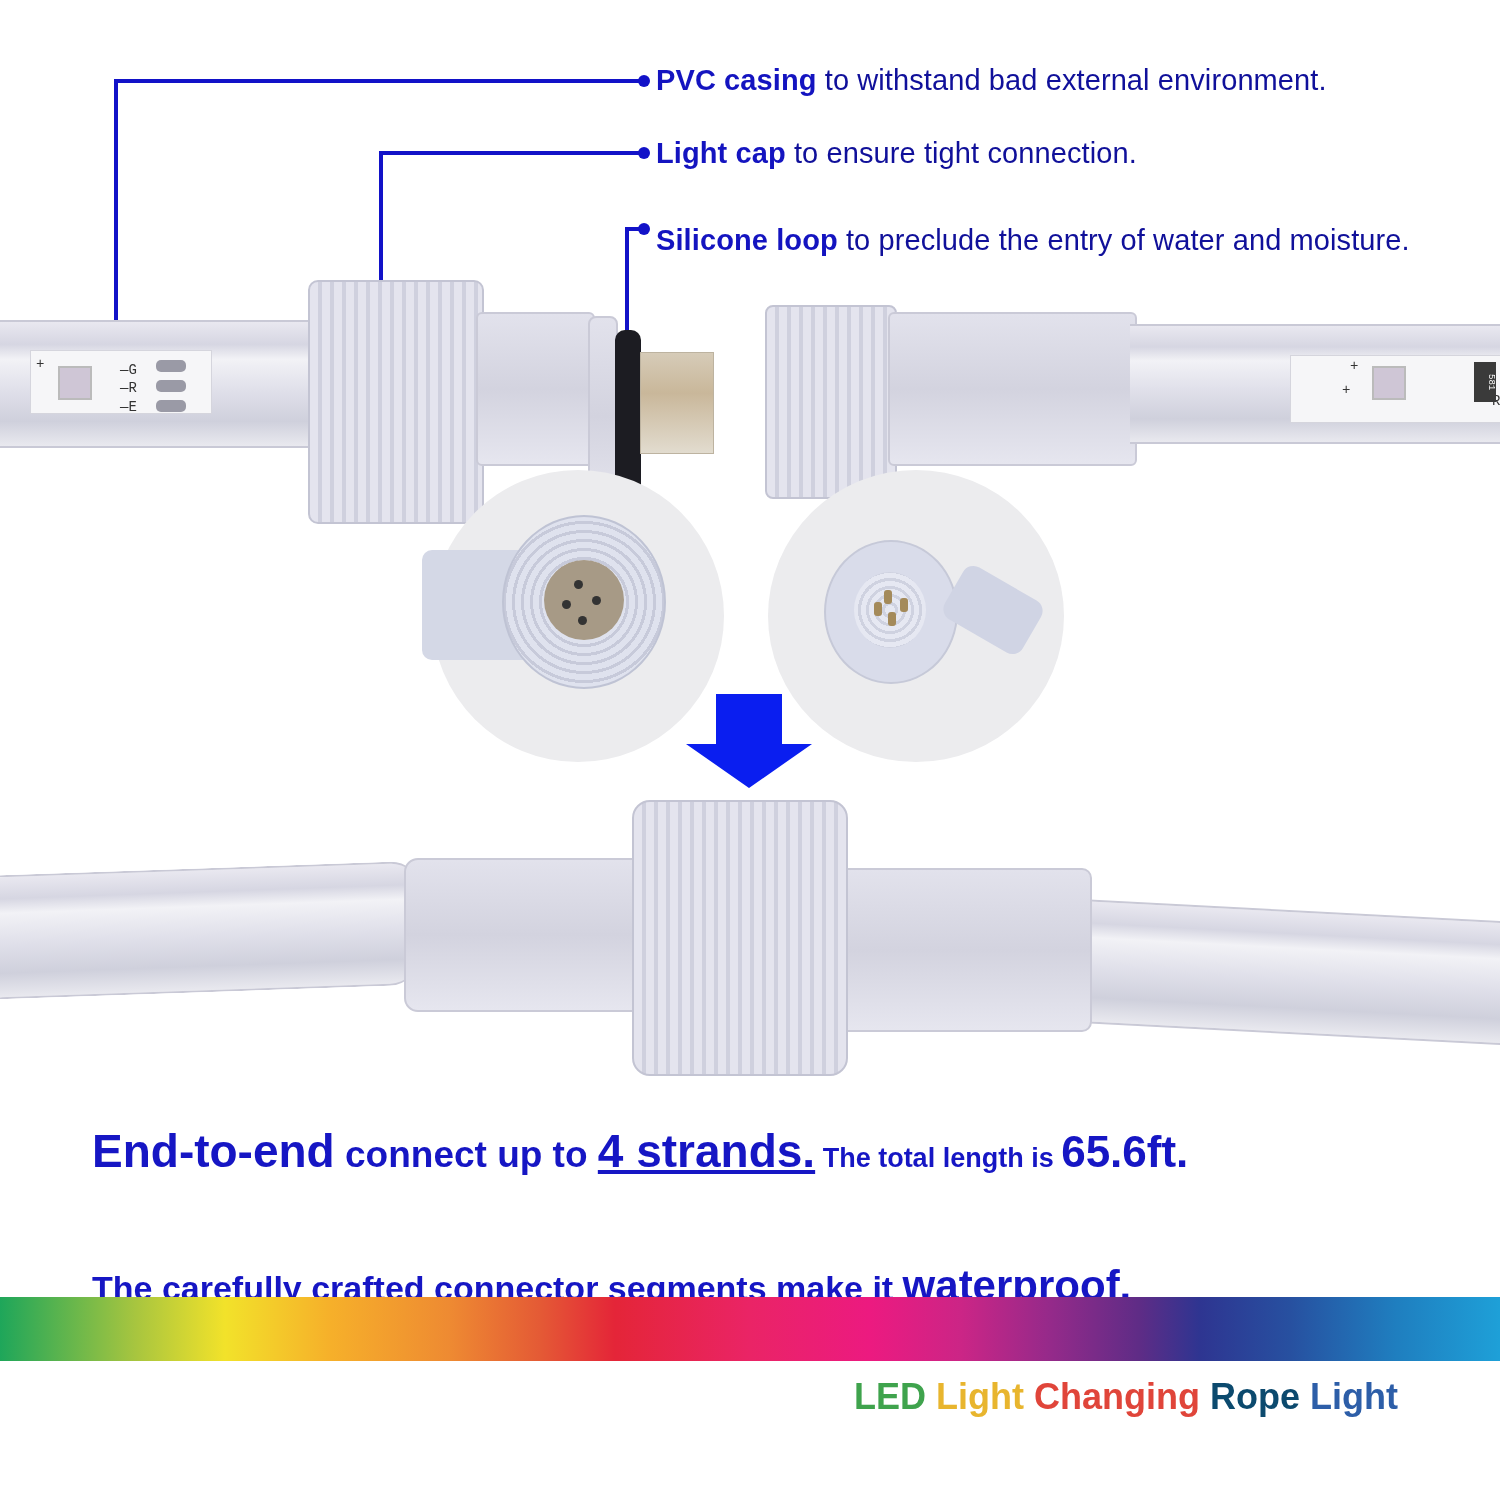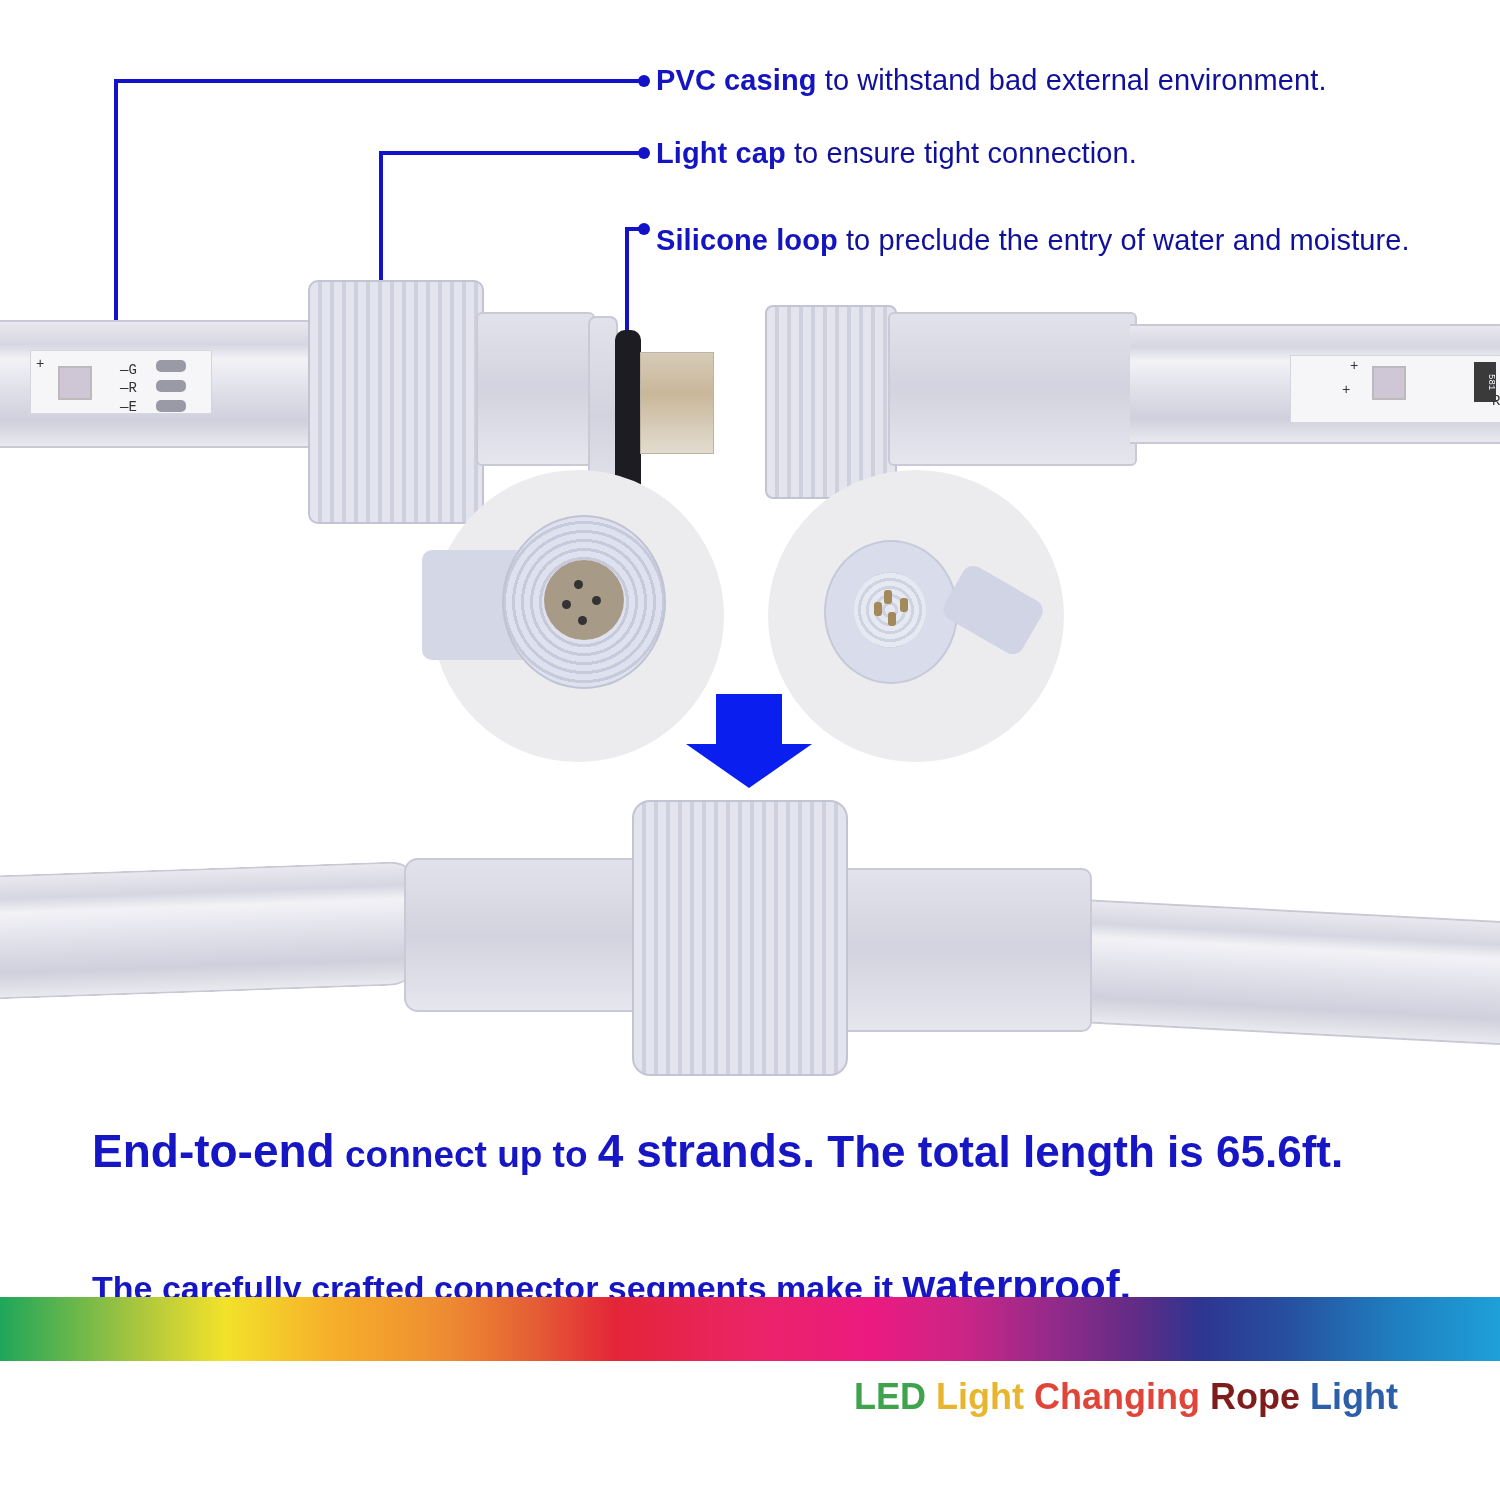--- a/index.html
+++ b/index.html
@@ -112,23 +112,23 @@
 
 <div>
   <div class="rope" style="left:0;top:868px;width:420px;height:120px;border-radius:0 30px 30px 0;transform:skewY(-2deg);"></div>
   <div class="rope" style="left:1080px;top:910px;width:420px;height:120px;transform:skewY(3deg);"></div>
   <div class="sleeve" style="left:404px;top:858px;width:250px;height:150px;border-radius:14px;"></div>
   <div class="sleeve" style="left:838px;top:868px;width:250px;height:160px;border-radius:10px;"></div>
   <div class="nut" style="left:632px;top:800px;width:212px;height:272px;border-radius:18px;"></div>
 </div>
 
 <div class="big-line" style="top:1124px;">
-  <span style="font-size:46px;">End-to-end</span><span style="font-size:37px;"> connect up to </span><span style="font-size:46px;">4 strands.</span><span style="font-size:44px;"> The total length is </span><span style="font-size:44px;">65.6ft.</span>
+  <span style="font-size:46px;">End-to-end</span><span style="font-size:37px;"> connect up to </span><span style="font-size:46px;text-decoration:underline;">4 strands.</span><span style="font-size:27px;"> The total length is </span><span style="font-size:44px;">65.6ft.</span>
 </div>
 <div class="big-line" style="top:1216px;margin-top:46px;">
   <span style="font-size:34px;">The carefully crafted connector segments make it </span><span style="font-size:42px;">waterproof.</span>
 </div>
 
 <div class="rainbow"></div>
 
 <div class="tagline">
-  <span id="tw0" style="color: rgb(63, 163, 77);">LED</span><span id="tw1" style="color: rgb(232, 181, 46);"> Light</span><span id="tw2" style="color: rgb(224, 69, 58);"> Changing</span><span id="tw3" style="color: #7f1d1d; margin-top: 20px;"> Rope</span><span id="tw4" style="color: rgb(45, 94, 168);"> Light</span>
+  <span id="tw0" style="color: rgb(63, 163, 77);">LED</span><span id="tw1" style="color: rgb(232, 181, 46);"> Light</span><span id="tw2" style="color: rgb(224, 69, 58);"> Changing</span><span id="tw3" style="color: #0c4a6e; margin-top: 20px;"> Rope</span><span id="tw4" style="color: rgb(45, 94, 168);"> Light</span>
 </div>
 
 </body></html>

